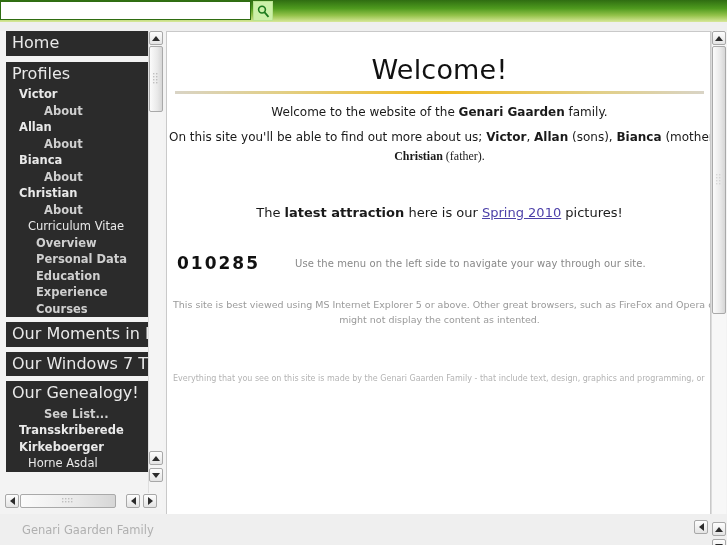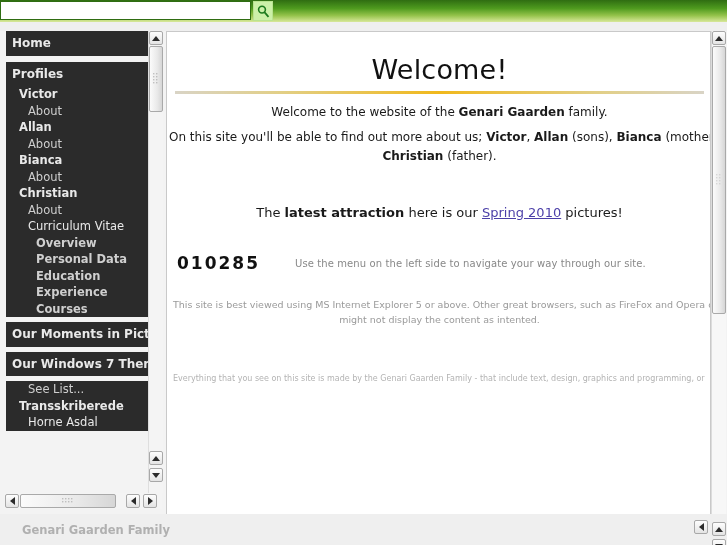--- a/index.html
+++ b/index.html
@@ -45,23 +45,23 @@
     overflow: hidden;
   }
   .menu-block {
     background: #2b2b2b; margin-bottom: 5px; padding: 0;
   }
   .menu-block.first { margin-bottom: 6px; }
   .mi {
     color: #e9e9e9; font-size: 11.5px; line-height: 14.5px;
     padding: 1px 0 1px 6px; white-space: nowrap; cursor: pointer;
   }
-  .mi.head { font-weight: bold; font-size: 12px; padding: 5px 0 5px 6px; }
+  .mi.head { font-weight: normal; font-size: 16px; padding: 5px 0 5px 6px; }
   .mi.l1 { font-weight: bold; font-size: 11.5px; padding-left: 13px; }
-  .mi.l2 { font-weight: normal; color: #cfcfcf; padding-left: 22px; }
+  .mi.l2 { font-weight: bold; color: #cfcfcf; padding-left: 38px; }
   .mi.l3 { font-weight: normal; padding-left: 22px; }
   .mi.l4 { font-weight: bold; color: #cfcfcf; padding-left: 30px; }
   .mi.pad-b { padding-bottom: 6px; }
 
   
   .sb-v {
     position: absolute; left: 148px; top: 0px; width: 14px; height: 462px;
     background: #f4f4f4; border-left: 1px solid #dedede;
   }
   .sb-arrow {
@@ -93,21 +93,21 @@
   }
   .intro {
     margin: 9px 10px 0 10px; text-align: center; font-size: 12px;
     color: #1a1a1a; line-height: 19px;
   }
   .intro2 {
     margin: 6px 2px 0 2px; text-align: center; font-size: 12px;
     color: #1a1a1a; line-height: 19px; white-space: nowrap;
     overflow: hidden; text-overflow: clip;
   }
-  .intro2b { text-align:center; font-size:12px; color:#1a1a1a; line-height:19px; }
+  .intro2b { text-align:center; font-size:12px; color:#1a1a1a; line-height:19px;font-family:Liberation Serif, serif; }
   .attraction {
     margin: 39px 0 0 0; text-align: center; font-size: 13px; color: #1a1a1a;
   }
   .attraction a { color: #4b3fa8; text-decoration: underline; cursor: pointer; }
   .counter-row { position: relative; margin-top: 33px; height: 22px; }
   .counter {
     position: absolute; left: 10px; top: 0; font-size: 17px; font-weight: bold;
     letter-spacing: 2px; color: #111;
   }
   .hint {
@@ -146,21 +146,21 @@
     position: absolute; left: 4px; top: 462px; width: 158px; height: 16px;
     background: #f4f4f4;
   }
 
   
   .statusbar {
     position: absolute; left: 0; top: 483px; width: 727px; height: 31px;
     background: #efefef;
   }
   .status-text {
-    position: absolute; left: 22px; top: 9px; font-size: 11.5px; color: #b0b0b0; font-weight: bold;
+    position: absolute; left: 22px; top: 9px; font-size: 11.5px; color: #b0b0b0;
   }
   .tri { width:0; height:0; }
   .tri-up { border-left:4px solid transparent; border-right:4px solid transparent; border-bottom:5px solid #2b2b2b; }
   .tri-down { border-left:4px solid transparent; border-right:4px solid transparent; border-top:5px solid #2b2b2b; }
   .tri-left { border-top:4px solid transparent; border-bottom:4px solid transparent; border-right:5px solid #2b2b2b; }
   .tri-right { border-top:4px solid transparent; border-bottom:4px solid transparent; border-left:5px solid #2b2b2b; }
 </style>
 </head>
 <body>
 
@@ -207,22 +207,24 @@
 
       <div class="menu-block">
         <div class="mi head">Our Moments in Pictures</div>
       </div>
 
       <div class="menu-block">
         <div class="mi head">Our Windows 7 Themes</div>
       </div>
 
       <div class="menu-block">
+        <div class="mi head">Our Genealogy!</div>
         <div class="mi l2">See List...</div>
         <div class="mi l1">Transskriberede</div>
+        <div class="mi l1">Kirkeboerger</div>
         <div class="mi l3">Horne Asdal</div>
 
       </div>
     </div>
 
     <div class="sb-v">
       <div class="sb-arrow" style="position:absolute;left:0;top:0;">
         <div class="tri tri-up"></div>
       </div>
       <div class="sb-thumb" style="position:absolute;left:0;top:15px;width:14px;height:66px;">

